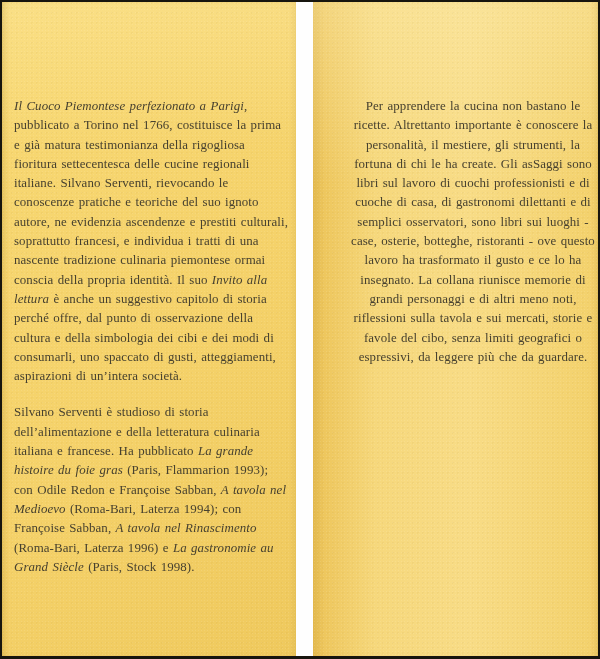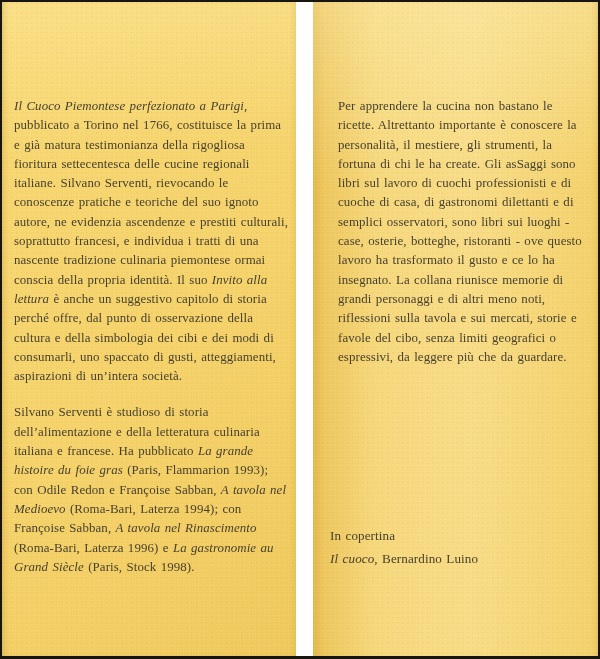--- a/index.html
+++ b/index.html
@@ -71,21 +71,21 @@
     position: absolute;
     color: #47412f;
     font-size: 12.9px;
     line-height: 19.3px;
     letter-spacing: 0.1px;
     word-spacing: 1px;
     text-align: left;
     z-index: 2;
   }
   .text-left  { left: 12px; top: 95px; width: 276px; }
-  .text-right { left: 25px; top: 95px; width: 254px; }
+  .text-right { left: 33px; top: 95px; width: 254px; text-align: center; }
   .credit     { left: 17px; top: 522px; width: 254px; line-height: 23px; font-size: 13.1px; }
   .para + .para { margin-top: 17px; }
   .it { font-style: italic; }
 </style>
 </head>
 <body>
 
 <div class="scan">
 
   <div class="flap flap-left">
@@ -94,20 +94,16 @@
       <div class="para"><span>Silvano Serventi è studioso di storia dell’alimentazione e della letteratura culinaria italiana e francese. Ha pubblicato </span><span class="it">La grande histoire du foie gras</span><span> (Paris, Flammarion 1993); con Odile Redon e Françoise Sabban, </span><span class="it">A tavola nel Medioevo</span><span> (Roma-Bari, Laterza 1994); con Françoise Sabban, </span><span class="it">A tavola nel Rinascimento</span><span> (Roma-Bari, Laterza 1996) e </span><span class="it">La gastronomie au Grand Siècle</span><span> (Paris, Stock 1998).</span></div>
     </div>
   </div>
 
   <div class="gap"></div>
 
   <div class="flap flap-right">
     <div class="flap-text text-right">
       <div class="para"><span>Per apprendere la cucina non bastano le ricette. Altrettanto importante è conoscere la personalità, il mestiere, gli strumenti, la fortuna di chi le ha create. Gli asSaggi sono libri sul lavoro di cuochi professionisti e di cuoche di casa, di gastronomi dilettanti e di semplici osservatori, sono libri sui luoghi - case, osterie, botteghe, ristoranti - ove questo lavoro ha trasformato il gusto e ce lo ha insegnato. La collana riunisce memorie di grandi personaggi e di altri meno noti, riflessioni sulla tavola e sui mercati, storie e favole del cibo, senza limiti geografici o espressivi, da leggere più che da guardare.</span></div>
     </div>
-    <div class="flap-text credit">
-      <div>In copertina</div>
-      <div><span class="it">Il cuoco</span><span>, Bernardino Luino</span></div>
-    </div>
   </div>
 
   <div class="frame"></div>
 </div>
 
 </body></html>

